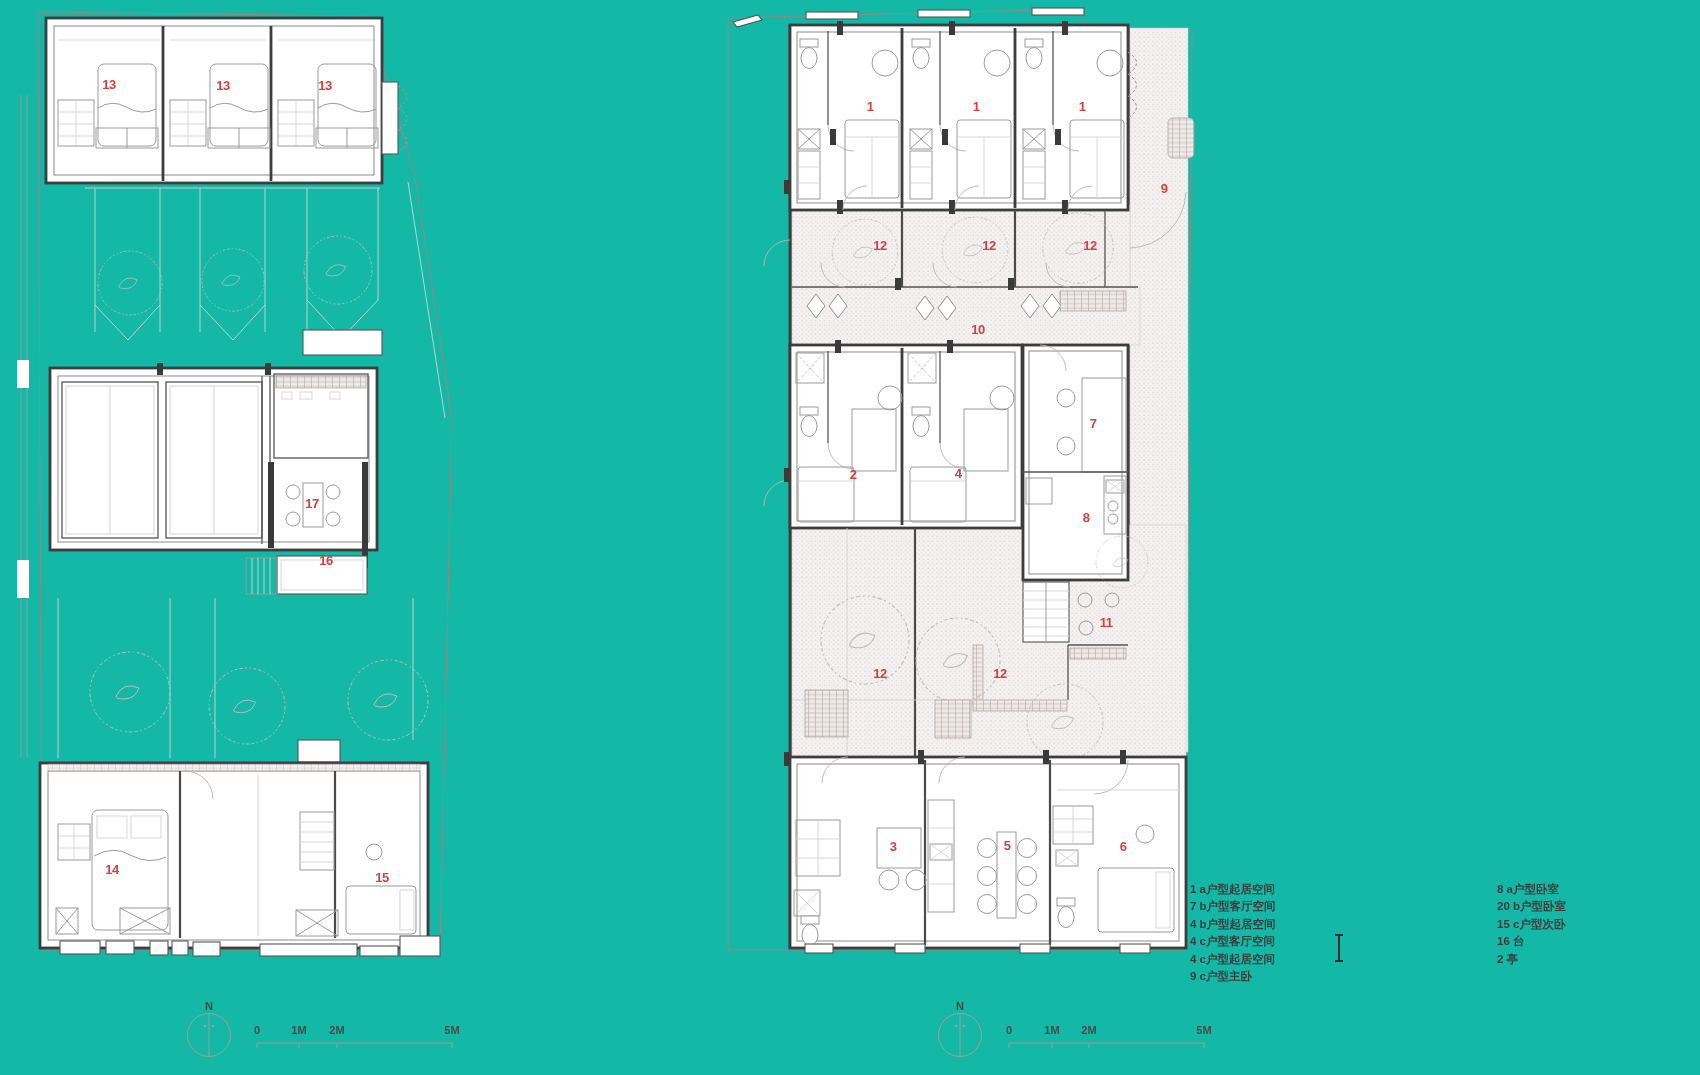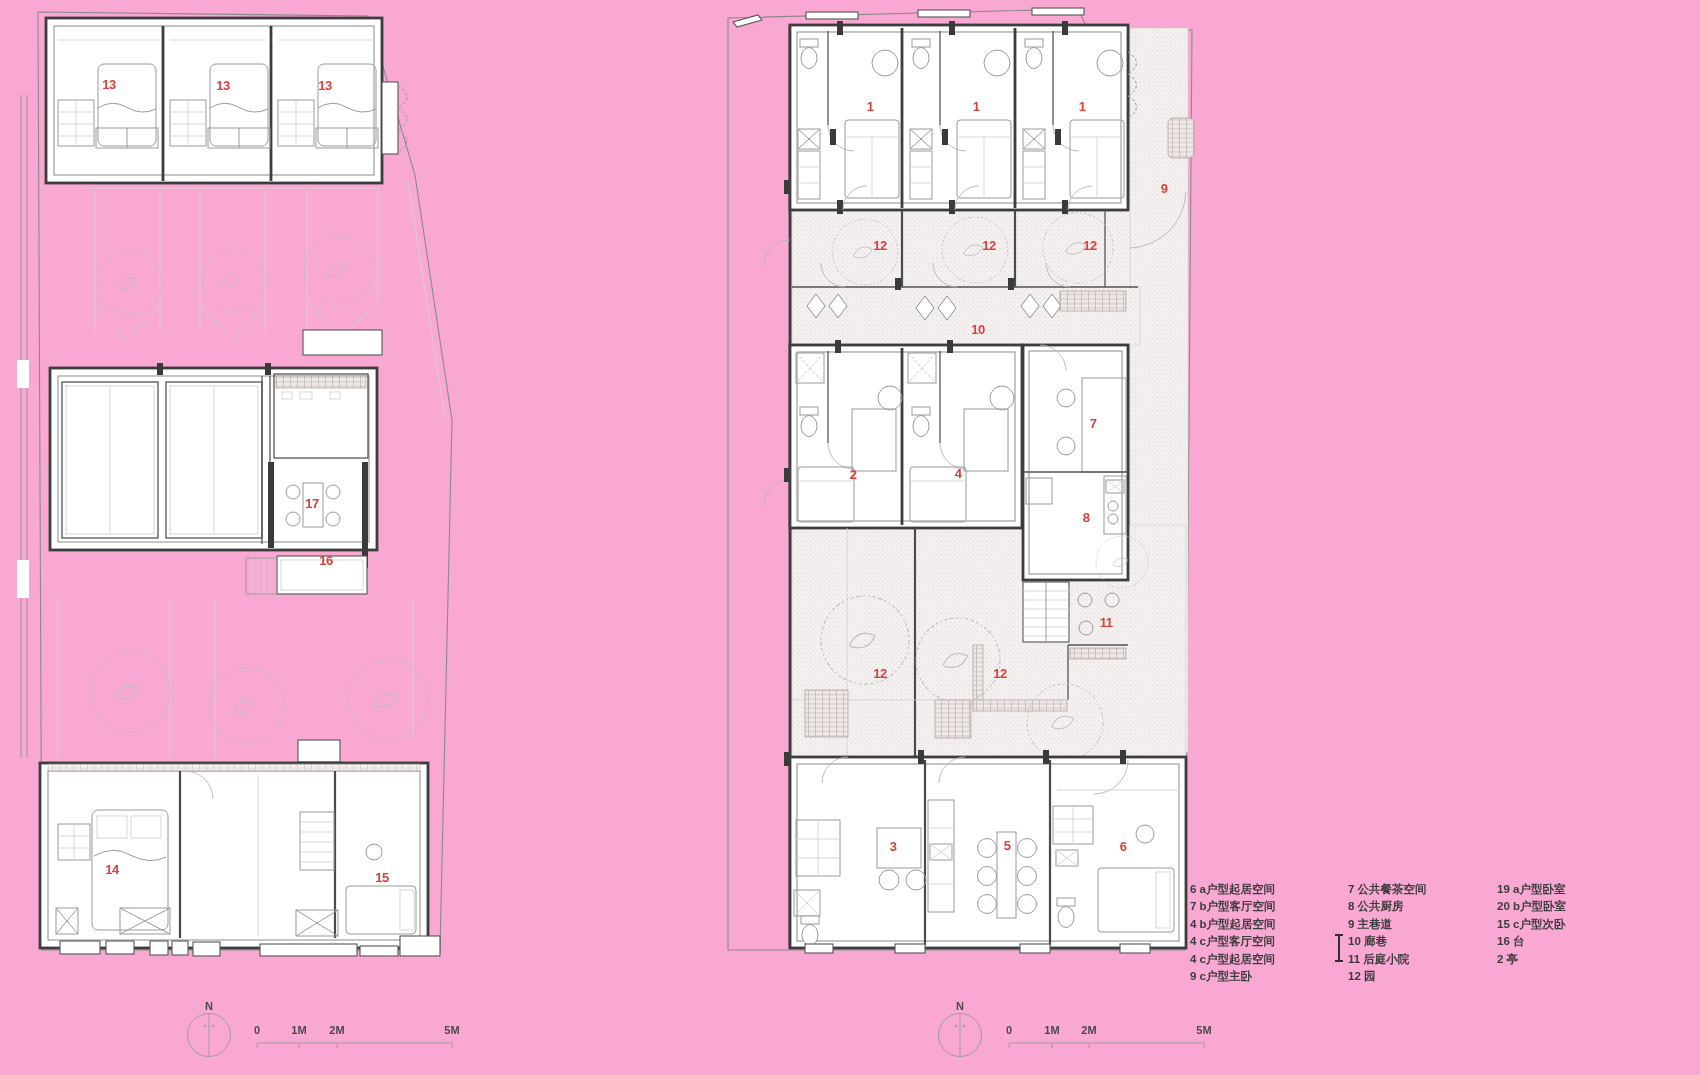--- a/index.html
+++ b/index.html
@@ -1,16 +1,16 @@
 <!DOCTYPE html>
 <html><head>
 <meta charset="utf-8">
 <style>
   html,body{margin:0;padding:0;background:#fff;}
-  .canvas{position:relative;width:1700px;height:1075px;background:#f9a8d4;overflow:hidden;
+  .canvas{position:relative;width:1700px;height:1075px;background:#14b8a6;overflow:hidden;
           font-family:"Liberation Sans",sans-serif;}
   svg{position:absolute;left:0;top:0;}
   
   .w3{stroke:#3d3d3d;stroke-width:2.8;fill:none}
   .w2{stroke:#4a4a4a;stroke-width:2.2;fill:none}
   .w1{stroke:#555;stroke-width:1.3;fill:none}
   .t{stroke:#6e6e6e;stroke-width:.8;fill:none}
   .f{stroke:#9a9a9a;stroke-width:1;fill:none}
   .l{stroke:#d2d2d2;stroke-width:.9;fill:none}
   .wf{fill:#fff;stroke:#3d3d3d;stroke-width:2.8}
@@ -467,37 +467,29 @@
         <text x="960" y="1007" class="anno-label">N</text>
         <text x="1009" y="1031" class="anno-label">0</text>
         <text x="1052" y="1031" class="anno-label">1M</text>
         <text x="1089" y="1031" class="anno-label">2M</text>
         <text x="1204" y="1031" class="anno-label">5M</text>
       </g>
 </svg>
 
   <div id="legend">
     <div class="lg-col c0">
-        <div class="lg-row">6 a户型起居空间</div>
+        <div class="lg-row">1 a户型起居空间</div>
         <div class="lg-row">7 b户型客厅空间</div>
         <div class="lg-row">4 b户型起居空间</div>
         <div class="lg-row">4 c户型客厅空间</div>
         <div class="lg-row">4 c户型起居空间</div>
         <div class="lg-row">9 c户型主卧</div>
       </div>
-    <div class="lg-col c1">
-        <div class="lg-row">7 公共餐茶空间</div>
-        <div class="lg-row">8 公共厨房</div>
-        <div class="lg-row">9 主巷道</div>
-        <div class="lg-row">10 廊巷</div>
-        <div class="lg-row">11 后庭小院</div>
-        <div class="lg-row">12 园</div>
-      </div>
     <div class="lg-col c2">
-        <div class="lg-row">19 a户型卧室</div>
+        <div class="lg-row">8 a户型卧室</div>
         <div class="lg-row">20 b户型卧室</div>
         <div class="lg-row">15 c户型次卧</div>
         <div class="lg-row">16 台</div>
         <div class="lg-row">2 亭</div>
       </div>
   </div>
   <div class="cursor-bar"></div>
 </div>
 
 </body></html>

